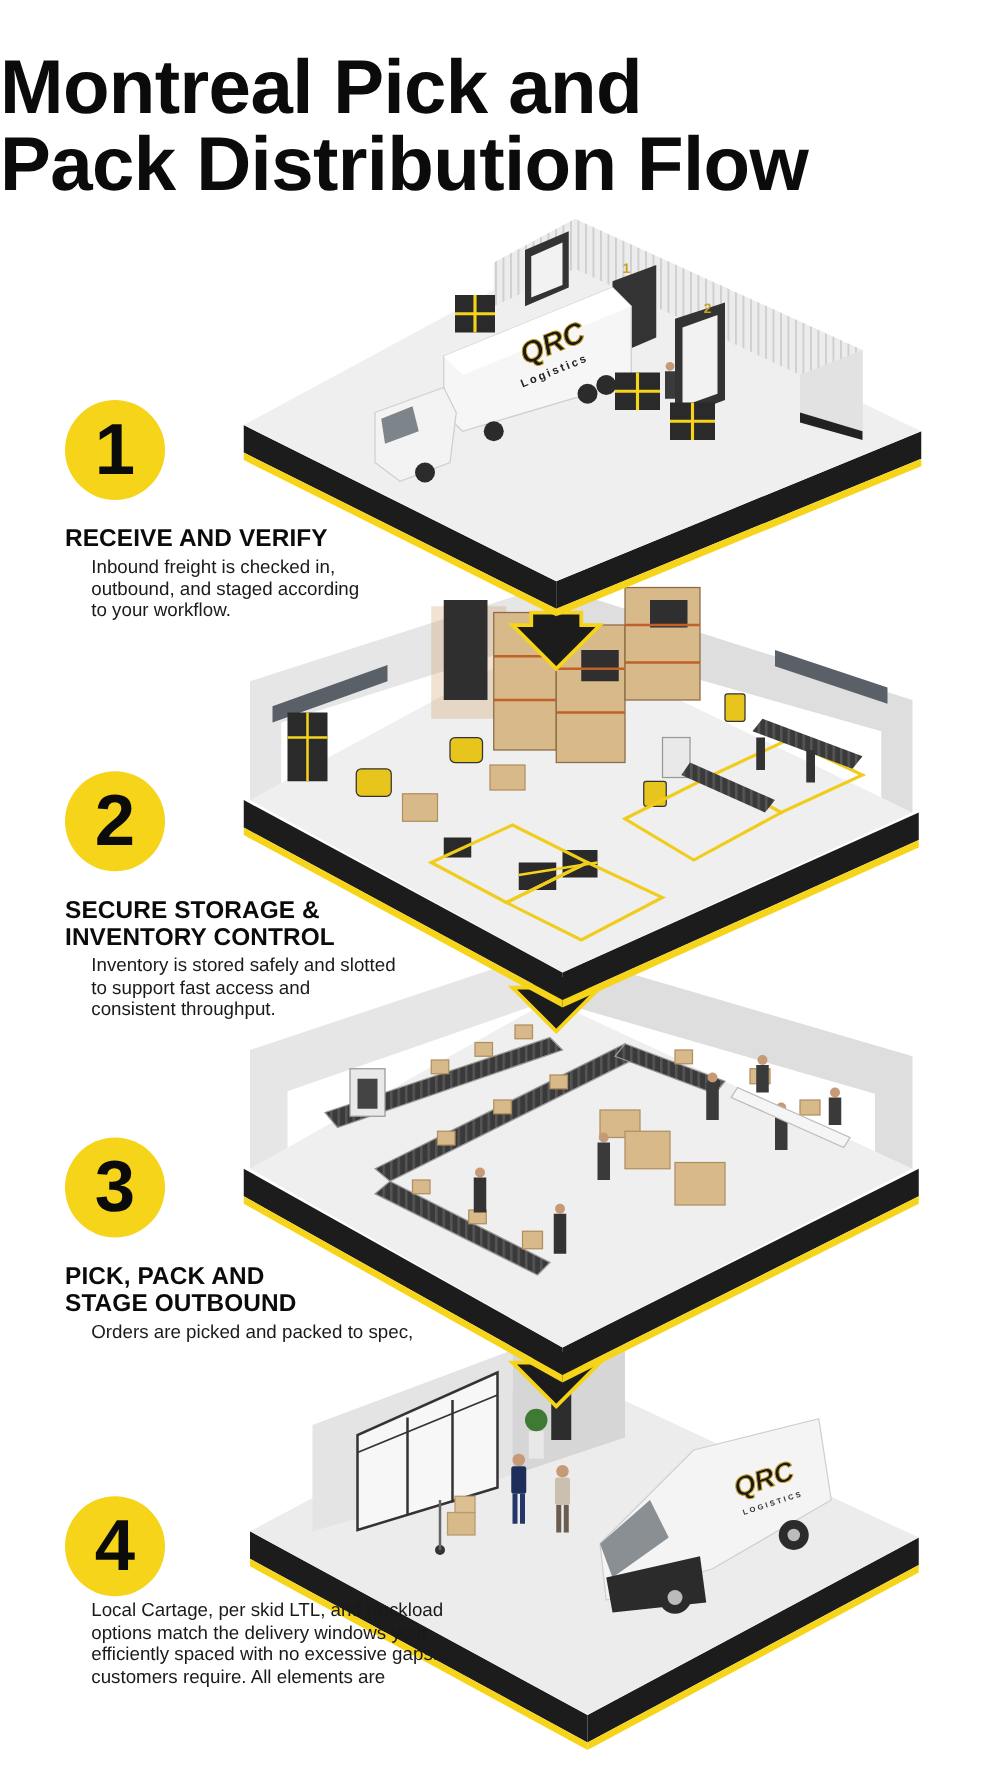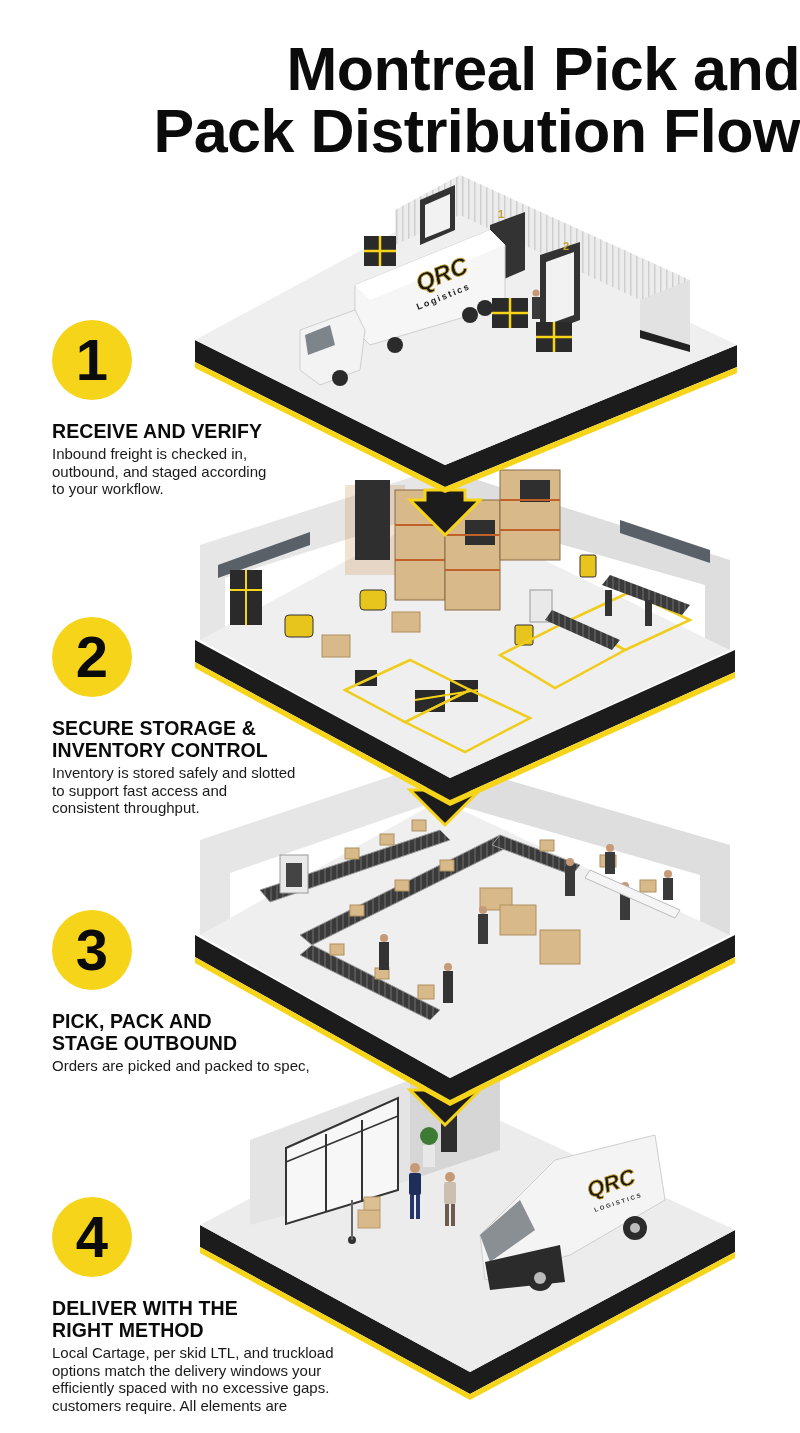--- a/index.html
+++ b/index.html
@@ -1,24 +1,24 @@
 <!DOCTYPE html>
 <html><head>
 <meta charset="utf-8">
 <style>
   html, body { margin:0; padding:0; background:#ffffff; }
   body { width:800px; height:1433px; position:relative; overflow:hidden; font-family:"Liberation Sans", "DejaVu Sans", sans-serif; color:#111; }
-  .title { position:absolute; left:0; top:38px; width:800px; text-align:right; font-weight:900; font-size:61px; line-height:62px; letter-spacing:-0.5px; color:#0b0b0b; }
+  .title { position:absolute; left:0; top:38px; width:800px; text-align:left; font-weight:900; font-size:61px; line-height:62px; letter-spacing:-0.5px; color:#0b0b0b; }
   .title span { display:block; }
   .illus { position:absolute; left:0; top:0; width:800px; height:1433px; }
   .step { position:absolute; left:52px; width:300px; }
   .badge { width:80px; height:80px; border-radius:50%; background:#f6d41a; display:flex; align-items:center; justify-content:center; font-weight:900; font-size:58px; color:#0b0b0b; line-height:1; }
   .step-head { margin-top:20px; font-weight:700; font-size:19.5px; line-height:22px; color:#0b0b0b; letter-spacing:0.1px; }
   .step-head span { display:block; }
-  .step-desc { margin-top:3px; font-size:15px; line-height:17.5px; color:#1a1a1a; }
+  .step-desc { margin-top:3px; font-size:15px; line-height:17.5px; color:#1a1a1a;margin-left:21px; }
   .step-desc span { display:block; }
 </style>
 </head>
 <body>
 
 <div class="title">
   <span>Montreal Pick and</span>
   <span>Pack Distribution Flow</span>
 </div>
 
@@ -313,23 +313,19 @@
     <span>PICK, PACK AND</span>
     <span>STAGE OUTBOUND</span>
   </div>
   <div class="step-desc">
     <span>Orders are picked and packed to spec,</span>
   </div>
 </div>
 
 <div class="step" style="top:1197px; width:330px;">
   <div class="badge">4</div>
-  <div class="step-head">
-    <span>DELIVER WITH THE</span>
-    <span>RIGHT METHOD</span>
-  </div>
   <div class="step-desc">
     <span>Local Cartage, per skid LTL, and truckload</span>
     <span>options match the delivery windows your</span>
     <span>efficiently spaced with no excessive gaps.</span>
     <span>customers require. All elements are</span>
   </div>
 </div>
 
 </body></html>

